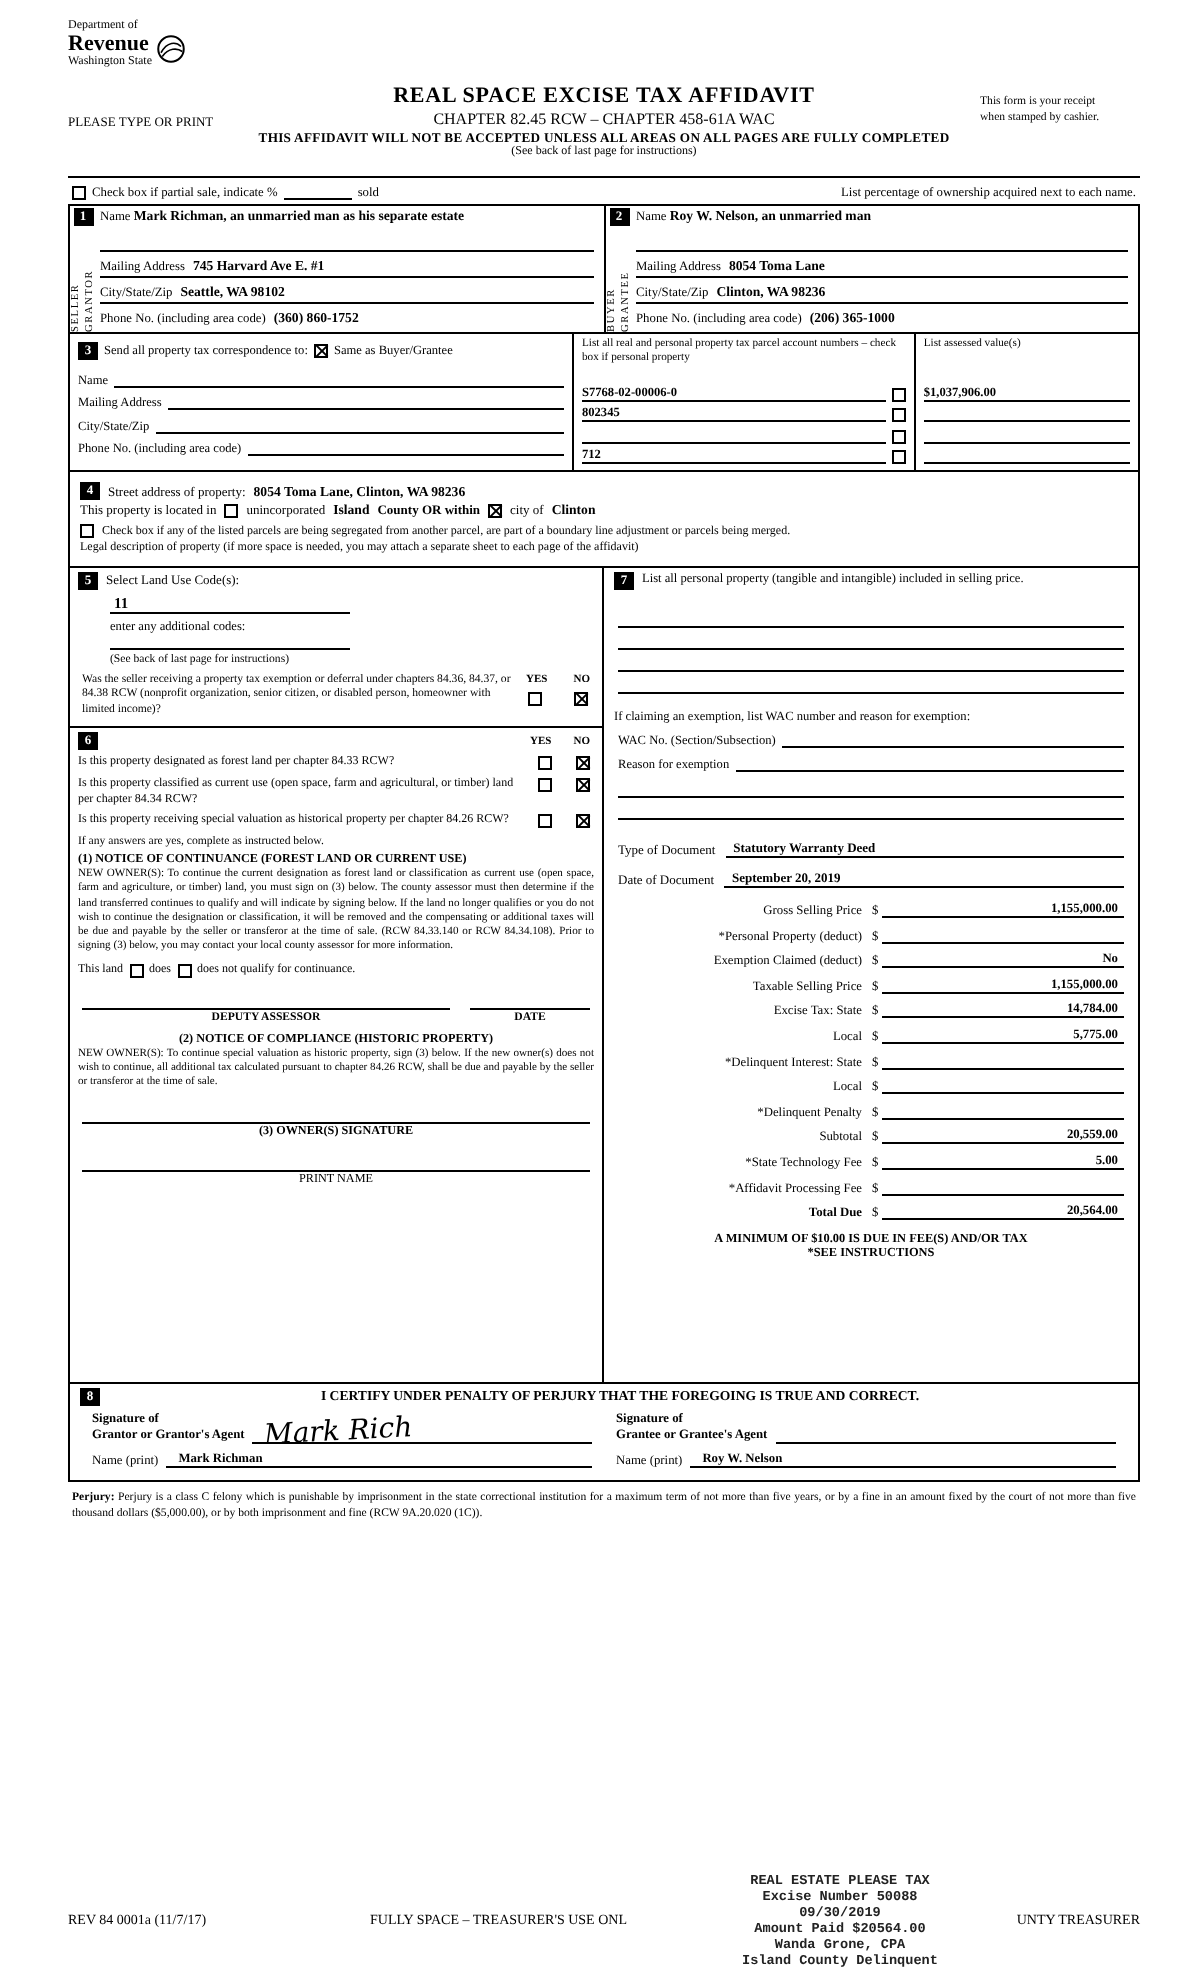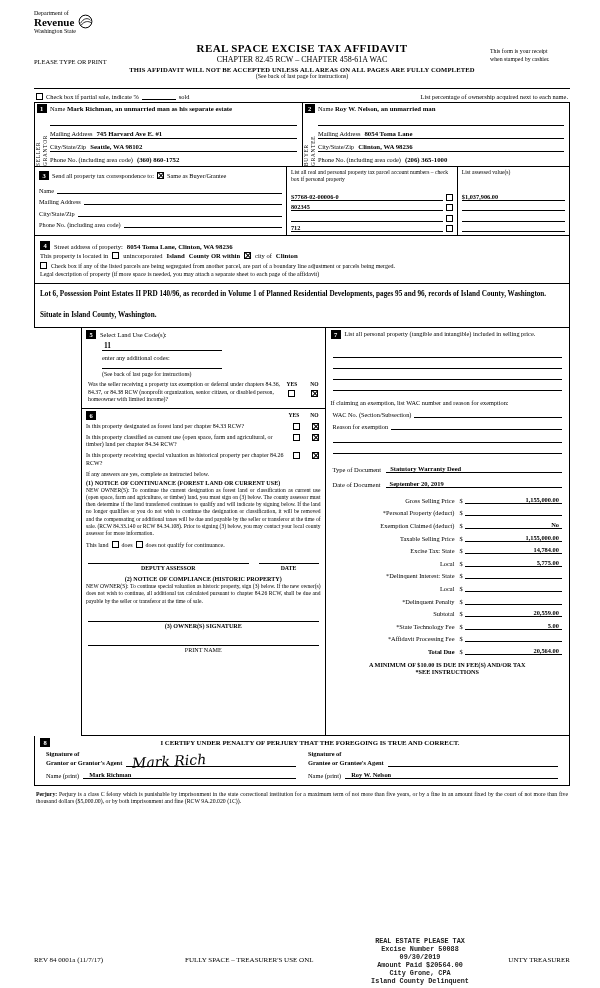--- a/index.html
+++ b/index.html
@@ -5,21 +5,21 @@
   * { margin:0; padding:0; box-sizing:border-box; }
   html,body { background:#e8e8e8; }
   .page { width:600px; height:988px; margin:0 auto; background:#fff; color:#000;
           font-family:"Liberation Serif","DejaVu Serif",serif; font-size:7px; position:relative; overflow:hidden; }
   .content { padding:8px 30px 0 34px; }
   .b { font-weight:bold; }
 
   
   .hdr { position:relative; height:80px; }
   .logo { position:absolute; left:0; top:2px; }
-  .logo-row { display:flex; align-items:center; gap:2px; }
+  .logo-row { display:flex; align-items:flex-end; gap:2px; }
   .l1 { font-size:6px; }
   .l2 { font-size:11px; font-weight:bold; }
   .l3 { font-size:6px; }
   .logo-mark svg { width:15px; height:15px; }
   .hdr-center { text-align:center; padding-top:34px; }
   .title { font-size:11px; font-weight:bold; letter-spacing:.4px; }
   .chapter { font-size:8px; margin-top:1px; }
   .warning { font-size:6.6px; font-weight:bold; margin-top:2px; letter-spacing:.15px; }
   .seeback { font-size:6px; }
   .receipt { position:absolute; right:0; top:40px; width:80px; font-size:5.8px; line-height:1.3; }
@@ -69,21 +69,21 @@
 
   
   .sec4 { border:1px solid #000; border-top:none; padding:2px 5px 3px; }
   .s4row { display:flex; align-items:flex-end; gap:4px; margin:2.5px 0; font-size:6.5px; flex-wrap:nowrap; }
   .small6 { font-size:6px; }
   .legalblock { border:1px solid #000; border-top:none; padding:6px 5px 8px; }
   .legaltext { font-weight:bold; font-size:7.2px; line-height:1.35; }
   .situate { font-weight:bold; font-size:7.2px; margin-top:12px; }
 
   
-  .cols { display:flex; border:1px solid #000; border-top:none; min-height:408px;margin-left:47px; }
+  .cols { display:flex; border:1px solid #000; border-top:none; min-height:408px; }
   .colL { width:50%; border-right:1px solid #000; display:flex; flex-direction:column; }
   .colR { width:50%; padding:2px 5px 4px; display:flex; flex-direction:column; }
 
   .s5 { border-bottom:1px solid #000; padding:2px 4px 4px; }
   .s5h { display:flex; gap:4px; align-items:center; font-size:6.5px; }
   .s5fields { padding:2px 2px 0 16px; font-size:6.3px; }
   .code { font-weight:bold; font-size:7.5px; border-bottom:1px solid #000; width:120px; padding-left:2px; }
   .addl { margin-top:3px; }
   .s5blank { border-bottom:1px solid #000; height:8px; width:120px; }
   .sb { font-size:5.8px; margin-top:2px; }
@@ -321,24 +321,20 @@
     </div>
     <div class="s4row small6">
       <span class="cb"></span>
       <span>Check box if any of the listed parcels are being segregated from another parcel, are part of a boundary line adjustment or parcels being merged.</span>
     </div>
     <div class="s4row small6">
       <span>Legal description of property (if more space is needed, you may attach a separate sheet to each page of the affidavit)</span>
     </div>
   </div>
 
-  <div class="legalblock">
-    <div class="legaltext">Lot 6, Possession Point Estates II PRD 140/96, as recorded in Volume 1 of Planned Residential Developments, pages 95 and 96, records of Island County, Washington.</div>
-    <div class="situate">Situate in Island County, Washington.</div>
-  </div>
 
   <div class="cols">
     <div class="colL">
 
       <div class="s5">
         <div class="s5h">
           <span class="secnum">5</span>
           <span>Select Land Use Code(s):</span>
         </div>
         <div class="s5fields">
@@ -567,17 +563,17 @@
  </div>
 
  <div class="rev">REV 84 0001a (11/7/17)</div>
  <div class="space-label">FULLY SPACE – TREASURER'S USE ONL</div>
  <div class="county">UNTY TREASURER</div>
  <div class="stamp">
    <div>REAL ESTATE PLEASE TAX</div>
    <div>Excise Number 50088</div>
    <div>09/30/2019</div>
    <div>Amount Paid $20564.00</div>
-   <div>City Grone, CPA</div>
+   <div>Wanda Grone, CPA</div>
    <div>Island County Delinquent</div>
  </div>
 
 </div>
 
 </body></html>

